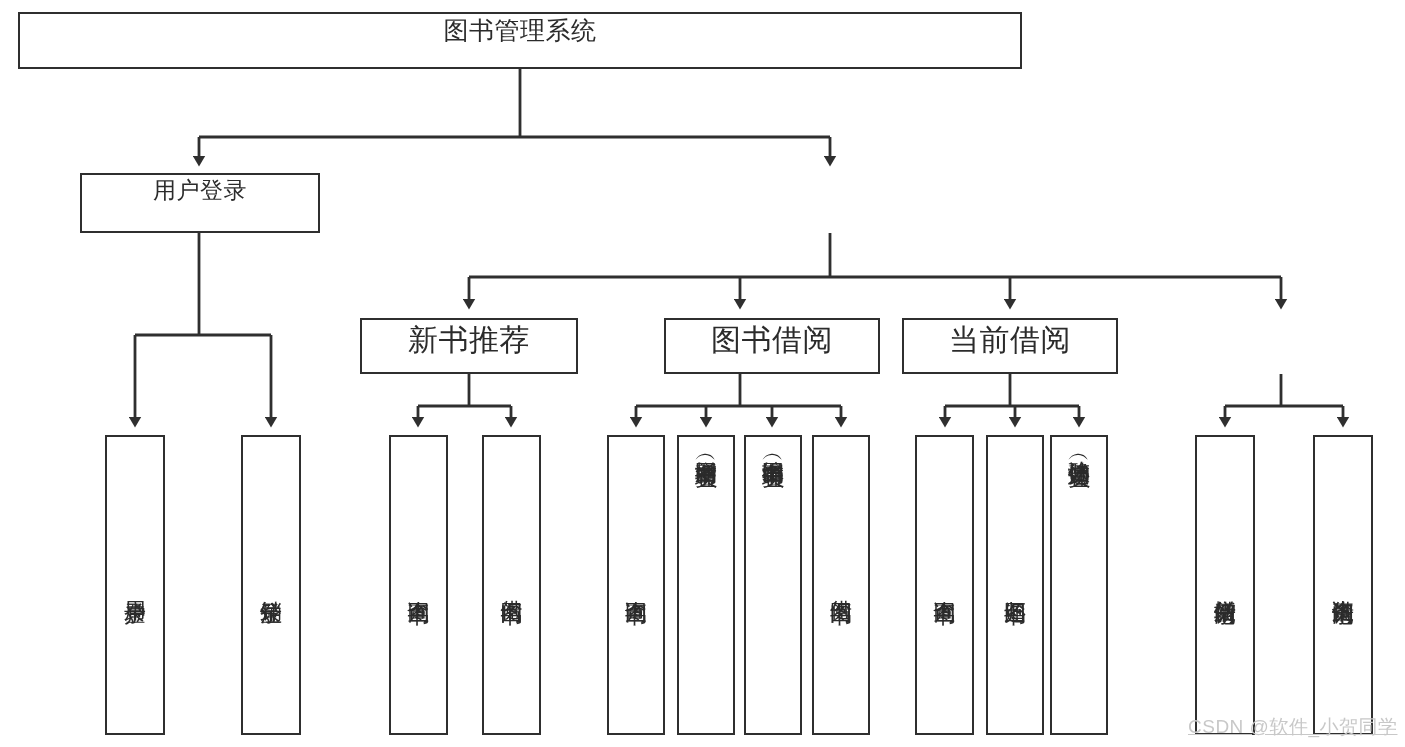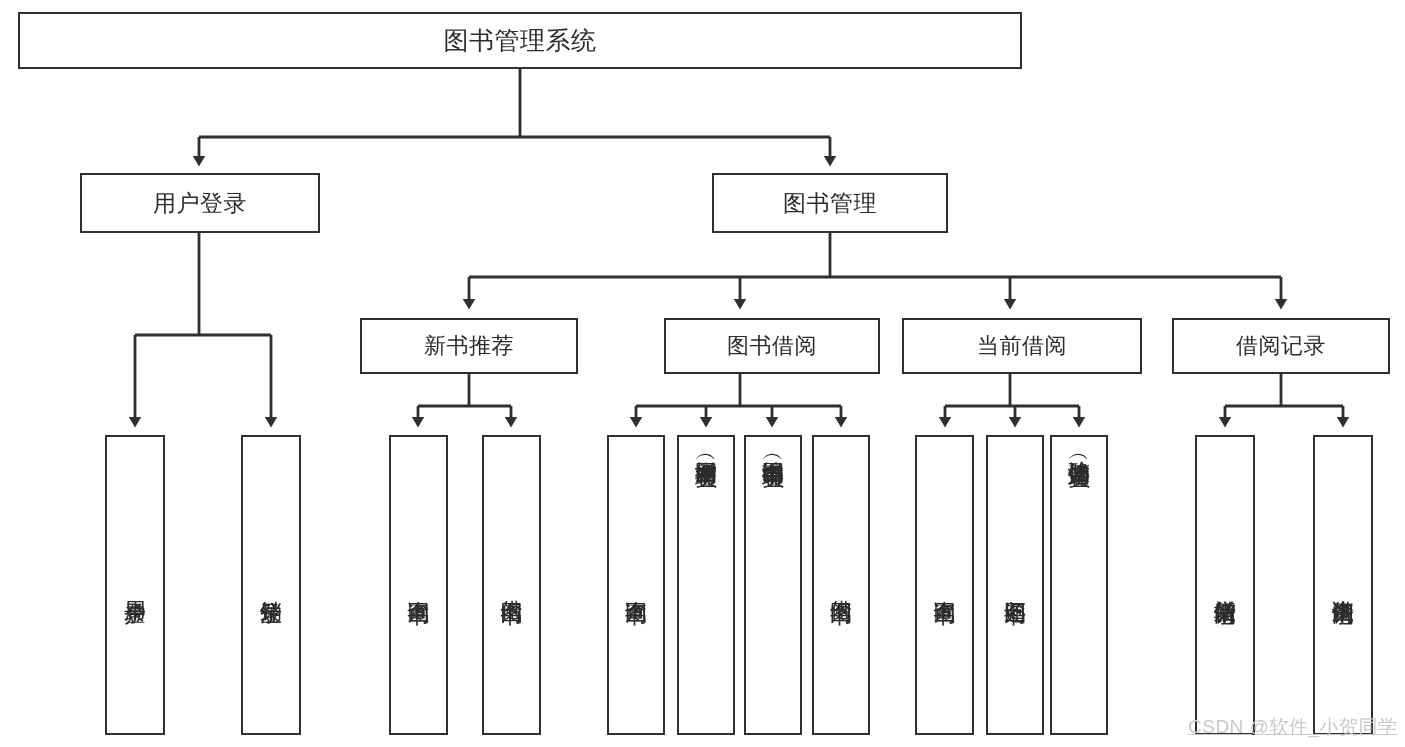--- a/index.html
+++ b/index.html
@@ -24,39 +24,38 @@
     width: 1405px;
     height: 747px;
     pointer-events: none;
   }
   .node {
     position: absolute;
     box-sizing: border-box;
     background: #ffffff;
     border: 2.5px solid #2f2f2f;
     display: flex;
-    align-items: center;
     justify-content: center;
     color: #2b2b2b;
     z-index: 2;
   }
   .node-label {
     display: block;
     text-align: center;
     white-space: nowrap;
     letter-spacing: 0.5px;
   }
   .level-root .node-label {
     font-size: 25px;
   }
   .level-2 .node-label {
     font-size: 23px;
   }
   .level-3 .node-label {
-    font-size: 22px;
+    font-size: 30px;
   }
   .node-leaf {
     align-items: center;
     justify-content: center;
     padding: 6px 0;
   }
   .node-leaf .node-label {
     writing-mode: vertical-rl;
     text-orientation: upright;
     font-size: 22px;
@@ -135,35 +134,29 @@
     </g>
   </svg>
 
   <div class="node level-root" style="left:18px; top:12px; width:1004px; height:57px;">
     <span class="node-label">图书管理系统</span>
   </div>
 
   <div class="node level-2" style="left:80px; top:173px; width:240px; height:60px;">
     <span class="node-label">用户登录</span>
   </div>
-  <div class="node level-2" style="left:712px; top:173px; width:236px; height:60px;">
-    <span class="node-label">图书管理</span>
-  </div>
 
   <div class="node level-3" style="left:360px; top:318px; width:218px; height:56px;">
     <span class="node-label">新书推荐</span>
   </div>
   <div class="node level-3" style="left:632px; top:318px; width:216px; height:56px;margin-left:32px;">
     <span class="node-label">图书借阅</span>
   </div>
-  <div class="node level-3" style="left:902px; top:318px; width:240px; height:56px;">
+  <div class="node level-3" style="left:902px; top:318px; width:216px; height:56px;">
     <span class="node-label">当前借阅</span>
-  </div>
-  <div class="node level-3" style="left:1172px; top:318px; width:218px; height:56px;">
-    <span class="node-label">借阅记录</span>
   </div>
 
   <div class="node node-leaf" style="left:105px; top:435px; width:60px; height:300px;">
     <span class="node-label">用户登录</span>
   </div>
   <div class="node node-leaf" style="left:241px; top:435px; width:60px; height:300px;">
     <span class="node-label">注销登录</span>
   </div>
 
   <div class="node node-leaf" style="left:389px; top:435px; width:59px; height:300px;">

